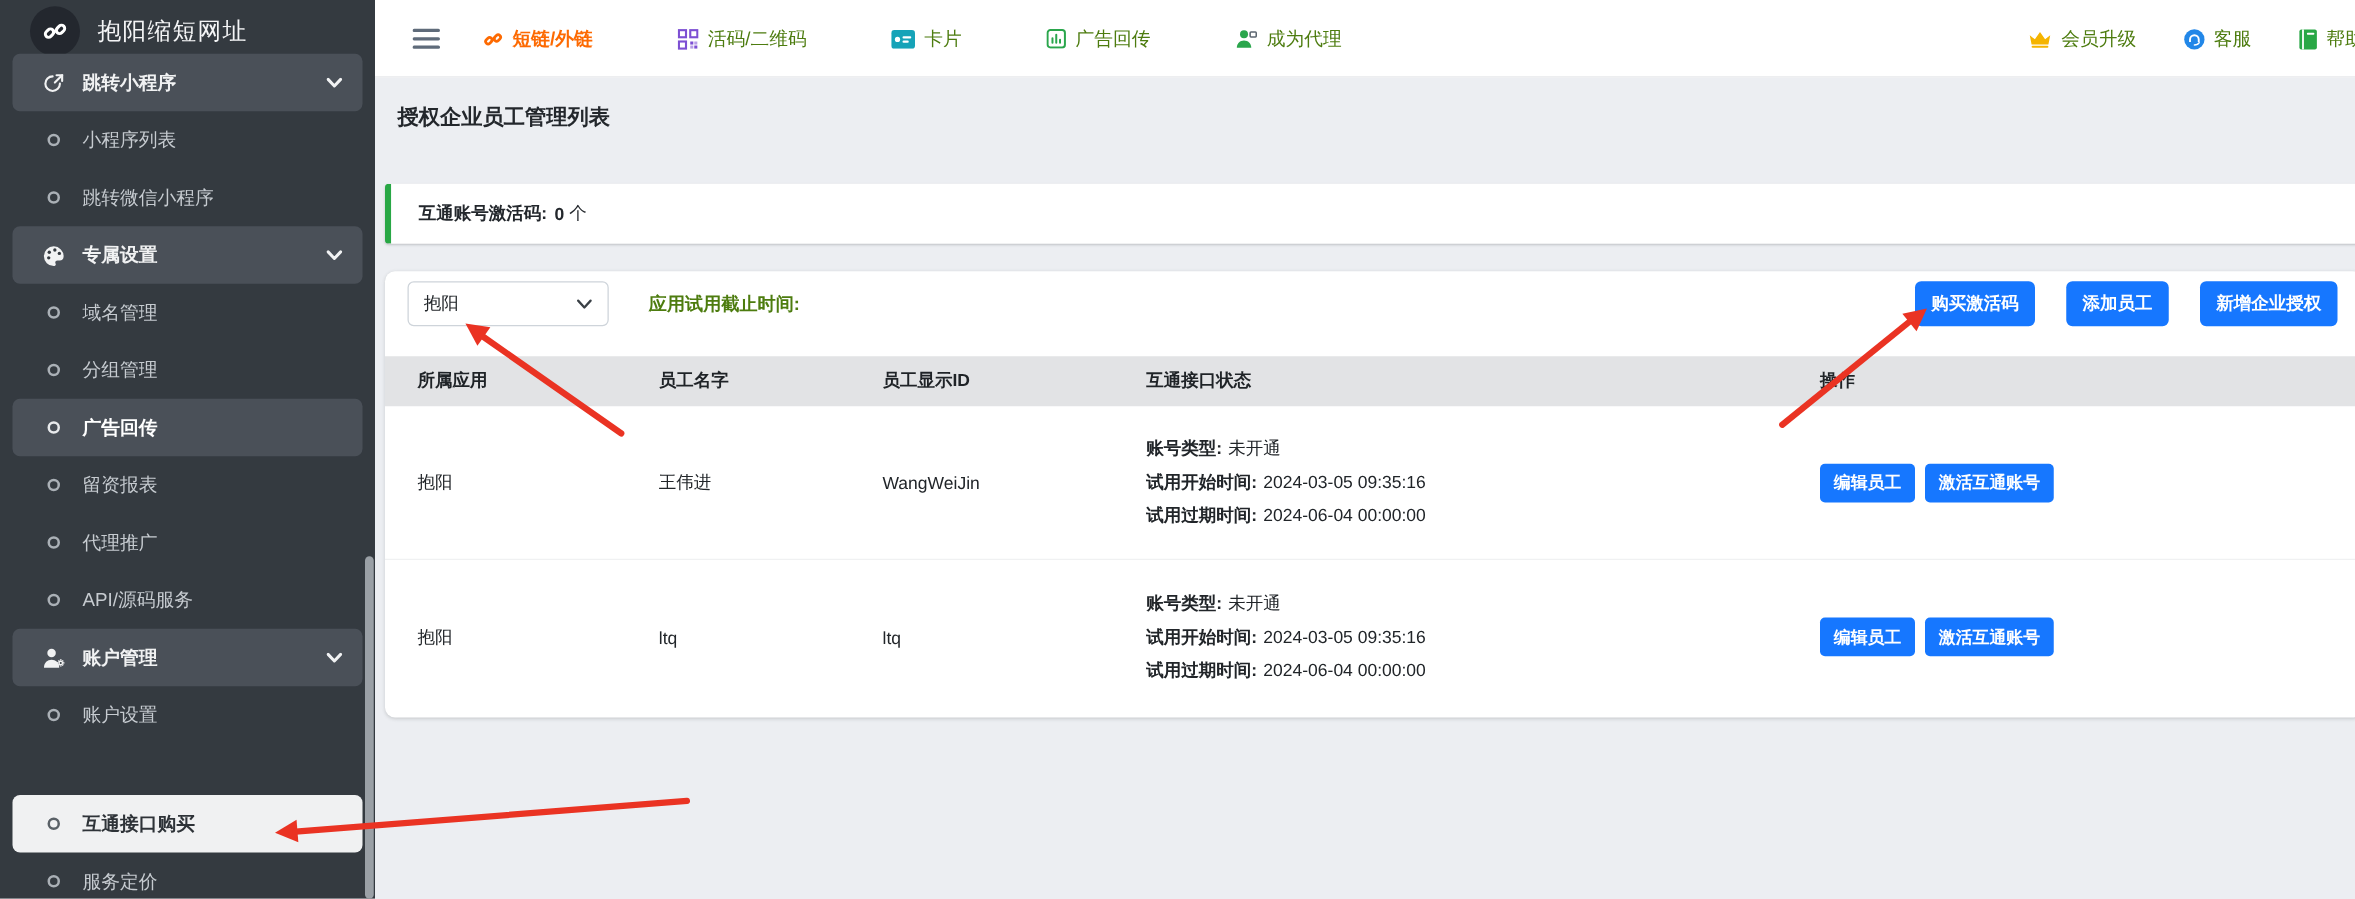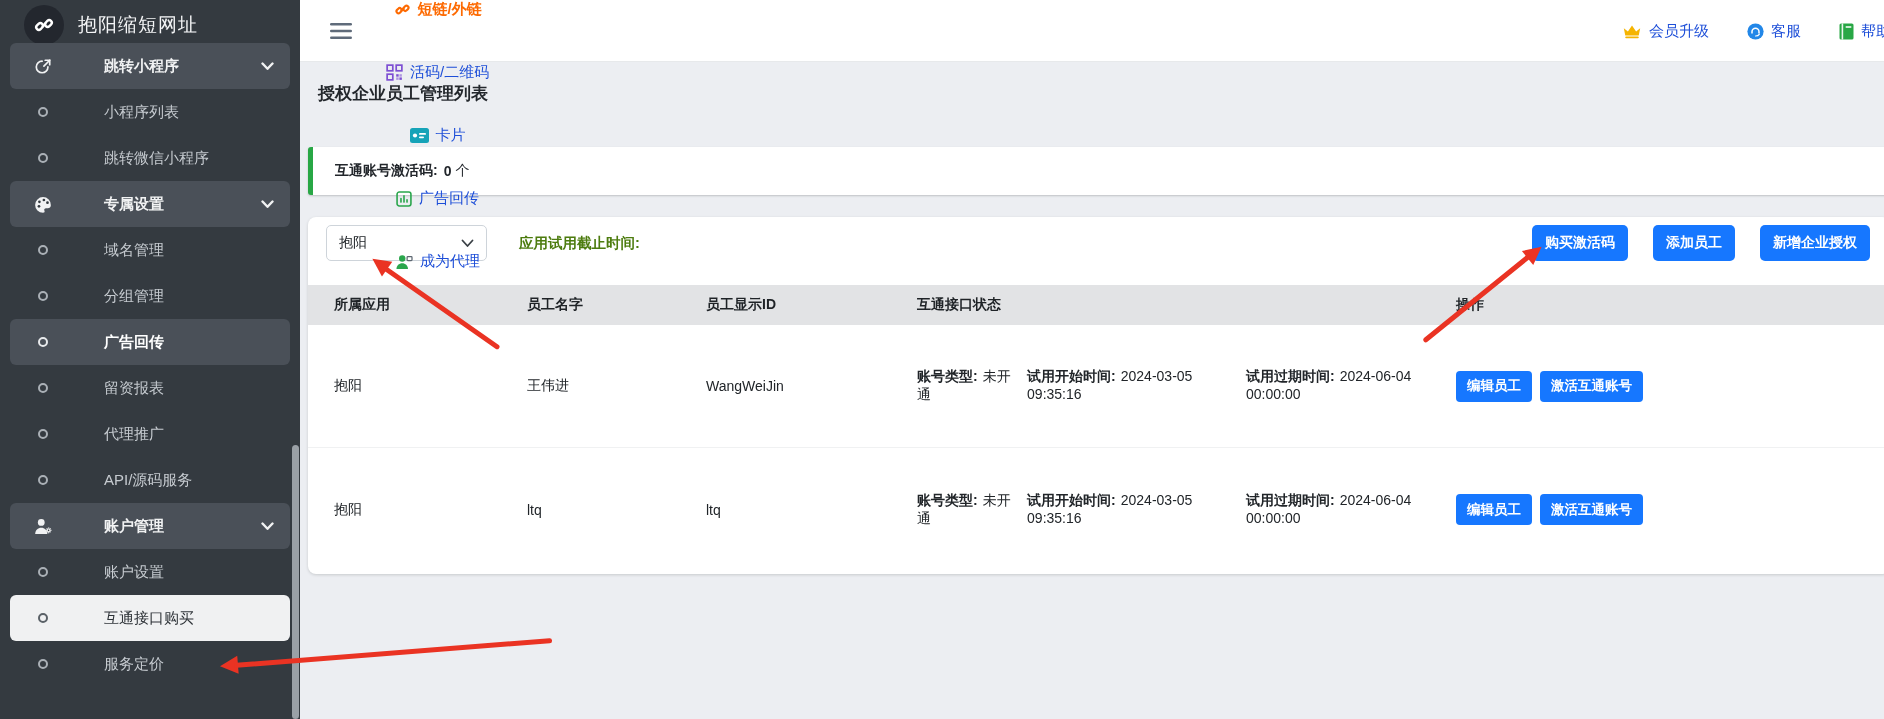--- a/index.html
+++ b/index.html
@@ -9,46 +9,46 @@
 
   
   .sidebar { position:absolute; left:0; top:0; width:300px; height:719px;
     background:#343a40; z-index:5; }
   .brand { height:50px; display:flex; align-items:center; padding-left:24px; gap:14px; }
   .brand-badge { width:40px; height:40px; border-radius:50%; background:#23272e;
     display:flex; align-items:center; justify-content:center; }
   .brand-title { color:#f4f5f6; font-size:19px; letter-spacing:1px; }
   .sb-list { position:absolute; left:0; top:43px; width:300px; }
   .sb-row { height:46px; margin:0 10px; border-radius:6px; display:flex;
-    align-items:center; color:#c6cbd0; font-size:15px; cursor:pointer;gap:38px; }
+    align-items:center; color:#c6cbd0; font-size:15px; cursor:pointer; }
   .sb-row .sb-ico { width:26px; margin-left:20px; display:flex; justify-content:center; }
   .sb-row .sb-label { margin-left:10px; white-space:nowrap; }
   .sb-row.parent { color:#f1f2f3; font-weight:bold; }
   .sb-row .bullet { width:10px; height:10px; border:2px solid #aab0b6; border-radius:50%;
     display:inline-block; }
   .sb-row.hl-parent { background:#4a5058; }
   .sb-row.hl-dark { background:#4a5058; color:#ffffff; font-weight:bold; }
   .sb-row.hl-dark .bullet { border-color:#e8eaec; }
-  .sb-row.hl-active { background:#f0f1f2; color:#2e3338; font-weight:normal; }
+  .sb-row.hl-active { background:#f0f1f2; color:#2e3338; font-weight:bold;margin-top:41px; }
   .sb-row.hl-active .bullet { border-color:#5a6167; }
   .sb-chevron { margin-left:auto; margin-right:16px; display:flex; }
   .sb-scrollbar { position:absolute; right:1px; top:445px; width:7px; height:274px;
     background:#9aa0a6; border-radius:4px; z-index:6; }
 
   
   .navbar { position:absolute; left:300px; top:0; width:1584px; height:62px;
     background:#ffffff; border-bottom:1px solid #e7e9eb; z-index:4; }
   .hamburger { position:absolute; left:26px; top:16px; width:30px; height:30px;
     display:flex; align-items:center; justify-content:center; cursor:pointer; }
   .nav-left { position:absolute; left:86px; top:0; height:62px; display:flex;
-    align-items:center; gap:44px;flex-direction:column; }
+    align-items:center; gap:68px; }
   .nav-right { position:absolute; left:1322px; top:0; height:62px; display:flex;
     align-items:center; gap:38px; }
   .nav-item { display:flex; align-items:center; gap:7px; font-size:15px;
-    color:#1d4ed8; white-space:nowrap; cursor:pointer; }
+    color:#4d7c0f; white-space:nowrap; cursor:pointer; }
   .nav-item.active { color:#fd6a02; font-weight:bold; }
 
   
   .content { position:absolute; left:300px; top:62px; width:1590px; height:657px; }
   .page-title { margin:20px 0 0 18px; font-size:17px; font-weight:bold; color:#23272c; }
   .alert { position:relative; margin:42px 0 0 8px; width:1582px; height:48px;
     background:#ffffff; border-left:5px solid #28a745; border-radius:3px;
     box-shadow:0 1px 2px rgba(60,64,67,.25); display:flex; align-items:center;
     padding-left:22px; font-size:14px; color:#23272c; }
   .alert .al-label { font-weight:bold; }
@@ -70,21 +70,21 @@
   .btn.small { height:31px; padding:0 11px; font-size:13.5px; border-radius:4px; }
 
   .table { margin-top:24px; }
   .thead { display:grid; grid-template-columns:193px 179px 211px 539px auto;
     padding-left:26px; height:40px; background:#e2e3e5; align-items:center;
     font-size:14px; font-weight:bold; color:#1f2327; }
   .trow { display:grid; grid-template-columns:193px 179px 211px 539px auto;
     padding-left:26px; height:123px; align-items:center; font-size:14px; color:#212529;
     border-bottom:1px solid #f0f1f2; }
   .trow:last-child { border-bottom:none; }
-  .status-cell { display:flex; flex-direction:row; gap:9px; }
+  .status-cell { display:flex; flex-direction:column; gap:9px; }
   .status-line .st-label { font-weight:bold; }
   .status-line .st-value { margin-left:5px; }
   .ops-cell { display:flex; gap:8px; }
 
   
   .arrow { position:absolute; height:0; transform-origin:0 50%; z-index:9; }
   .arrow .shaft { position:absolute; left:12px; right:0; top:-2.5px; height:5px;
     background:#ea3323; border-radius:3px; }
   .arrow .head { position:absolute; left:-2px; top:-9px; width:0; height:0;
     border-top:9px solid transparent; border-bottom:9px solid transparent;

